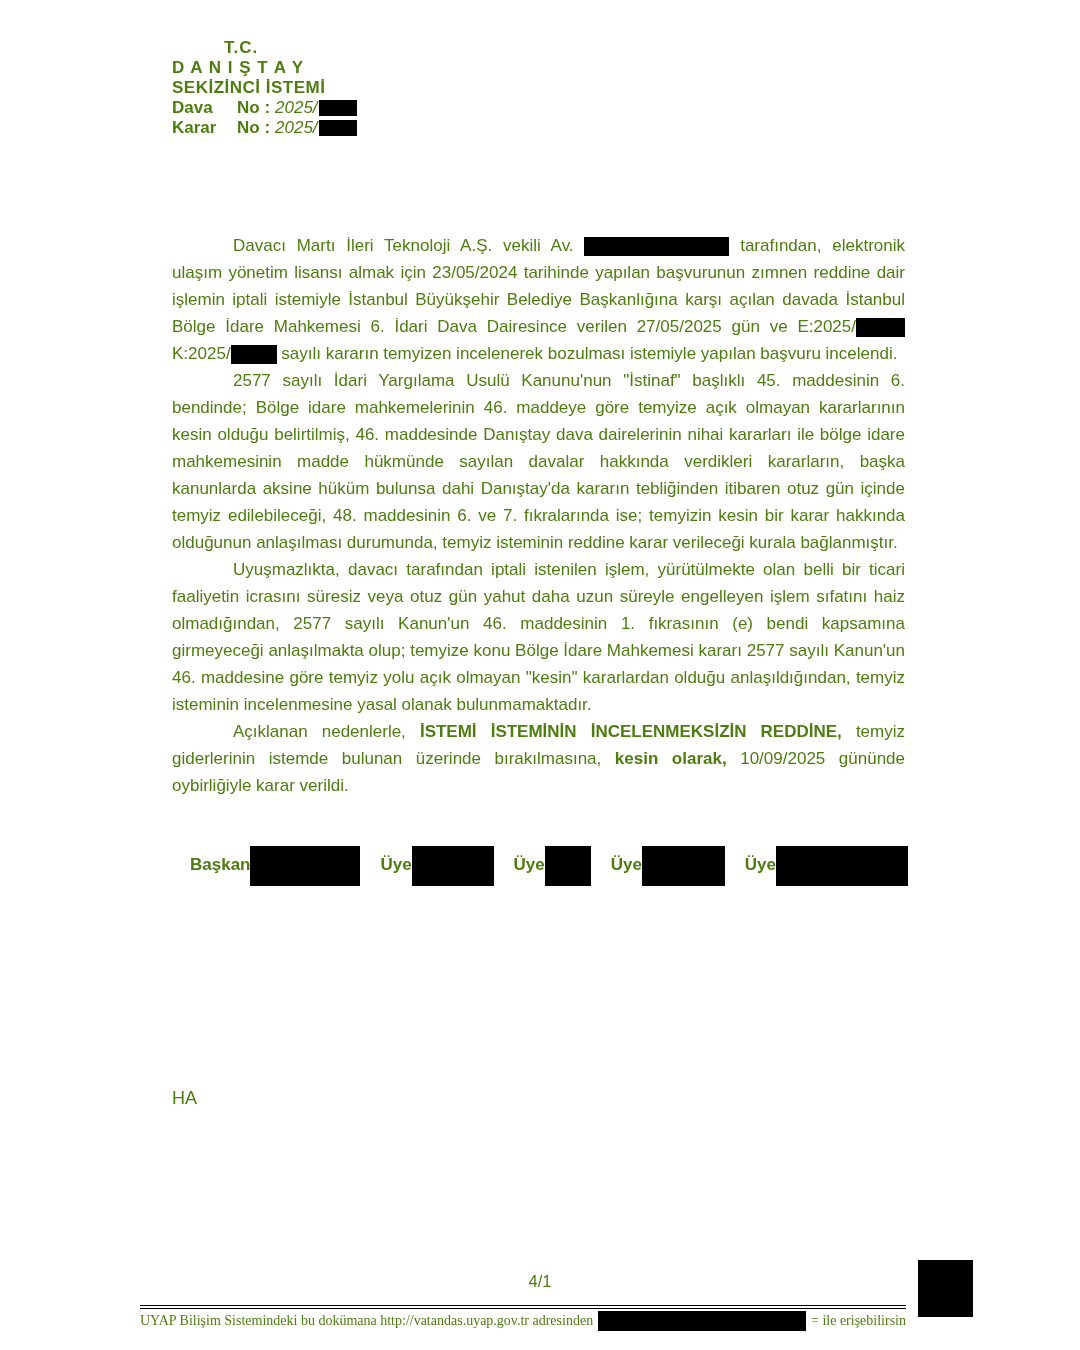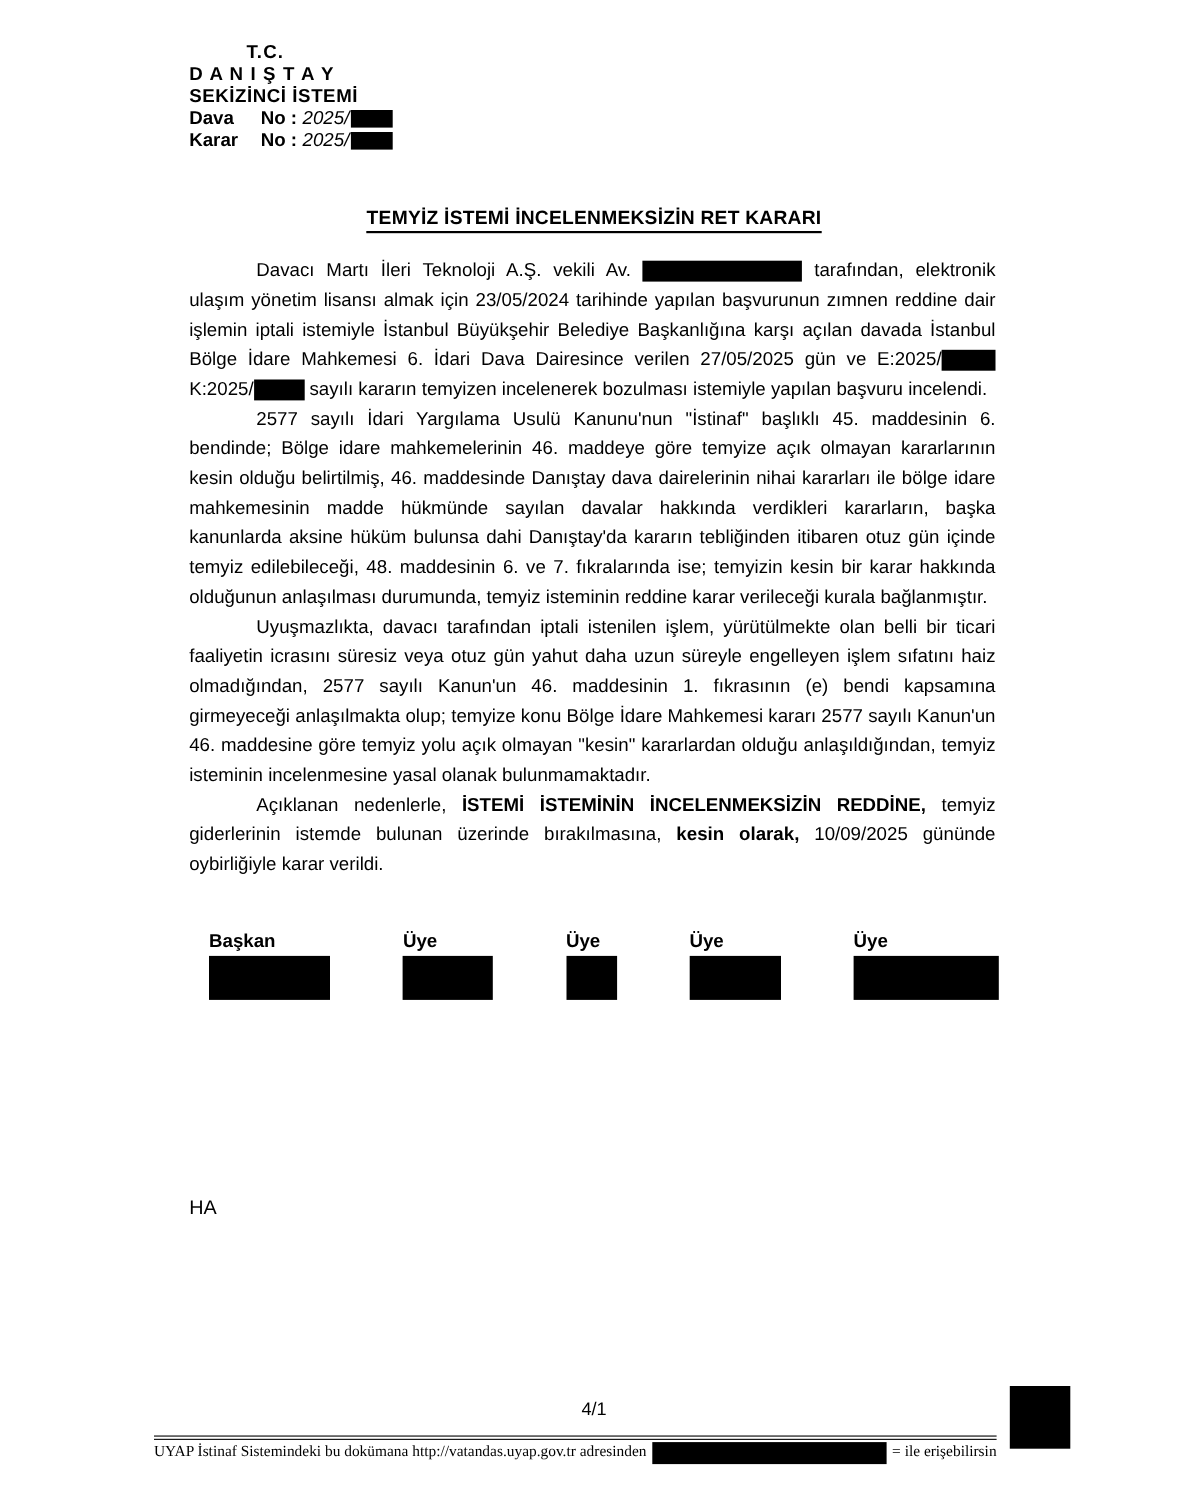--- a/index.html
+++ b/index.html
@@ -2,21 +2,21 @@
 <html><head>
 <meta charset="utf-8">
 <style>
   * { box-sizing: border-box; }
   html, body { margin: 0; padding: 0; background: #ffffff; }
   .page {
     position: relative;
     width: 1080px;
     height: 1350px;
     background: #ffffff;
-    color: #000000;
+    color: #4d7c0f;
     font-family: "Liberation Sans", sans-serif;
     overflow: hidden;
   }
 
   
   .header {
     position: absolute;
     left: 172px;
     top: 38px;
     font-weight: bold;
@@ -66,21 +66,21 @@
   
   .signatures {
     position: absolute;
     left: 190px;
     top: 846px;
     width: 718px;
     display: flex;
     justify-content: space-between;
     align-items: flex-start;
   }
-  .sig { display: flex; flex-direction: column; }
+  .sig { display: flex; align-items: center; }
   .sig-label { font-weight: bold; font-size: 17px; line-height: 19px; margin-bottom: 4px; }
   .sig-box { background: #000; height: 40px; }
 
   
   .initials {
     position: absolute;
     left: 172px;
     top: 1088px;
     font-size: 18px;
   }
@@ -139,23 +139,20 @@
       <span class="redact redact-header"></span>
     </div>
     <div class="hrow">
       <span class="hlabel">Karar</span>
       <span class="hno">No :</span>
       <span class="hval">2025/</span>
       <span class="redact redact-header"></span>
     </div>
   </div>
 
-  <div class="title">
-    <span class="underline">TEMYİZ İSTEMİ İNCELENMEKSİZİN RET KARARI</span>
-  </div>
 
   <div class="body-text">
       <p><span>Davacı Martı İleri Teknoloji A.Ş. vekili Av. </span><span class="redact" style="width: 145px; height: 19px;"></span><span> tarafından, elektronik ulaşım yönetim lisansı almak için 23/05/2024 tarihinde yapılan başvurunun zımnen reddine dair işlemin iptali istemiyle İstanbul Büyükşehir Belediye Başkanlığına karşı açılan davada İstanbul Bölge İdare Mahkemesi 6. İdari Dava Dairesince verilen 27/05/2025 gün ve E:2025/</span><span class="redact" style="width: 49px; height: 19px;"></span><span> K:2025/</span><span class="redact" style="width: 46px; height: 19px;"></span><span> sayılı kararın temyizen incelenerek bozulması istemiyle yapılan başvuru incelendi.</span></p>
       <p><span>2577 sayılı İdari Yargılama Usulü Kanunu'nun "İstinaf" başlıklı 45. maddesinin 6. bendinde; Bölge idare mahkemelerinin 46. maddeye göre temyize açık olmayan kararlarının kesin olduğu belirtilmiş, 46. maddesinde Danıştay dava dairelerinin nihai kararları ile bölge idare mahkemesinin madde hükmünde sayılan davalar hakkında verdikleri kararların, başka kanunlarda aksine hüküm bulunsa dahi Danıştay'da kararın tebliğinden itibaren otuz gün içinde temyiz edilebileceği, 48. maddesinin 6. ve 7. fıkralarında ise; temyizin kesin bir karar hakkında olduğunun anlaşılması durumunda, temyiz isteminin reddine karar verileceği kurala bağlanmıştır.</span></p>
       <p><span>Uyuşmazlıkta, davacı tarafından iptali istenilen işlem, yürütülmekte olan belli bir ticari faaliyetin icrasını süresiz veya otuz gün yahut daha uzun süreyle engelleyen işlem sıfatını haiz olmadığından, 2577 sayılı Kanun'un 46. maddesinin 1. fıkrasının (e) bendi kapsamına girmeyeceği anlaşılmakta olup; temyize konu Bölge İdare Mahkemesi kararı 2577 sayılı Kanun'un 46. maddesine göre temyiz yolu açık olmayan "kesin" kararlardan olduğu anlaşıldığından, temyiz isteminin incelenmesine yasal olanak bulunmamaktadır.</span></p>
       <p><span>Açıklanan nedenlerle, </span><span class="bold">İSTEMİ İSTEMİNİN İNCELENMEKSİZİN REDDİNE,</span><span> temyiz giderlerinin istemde bulunan üzerinde bırakılmasına, </span><span class="bold">kesin olarak,</span><span> 10/09/2025 gününde oybirliğiyle karar verildi.</span></p>
     </div>
 
   <div class="signatures">
       <div class="sig">
@@ -180,21 +177,21 @@
       </div>
     </div>
 
   <div class="initials">HA</div>
 
   <div class="page-number">4/1</div>
 
   <div class="footer">
     <div class="footer-rule"></div>
     <div class="footer-line">
-      <span>UYAP İstinaf Sistemindeki bu dokümana http://vatandas.uyap.gov.tr adresinden</span>
+      <span>UYAP Bilişim Sistemindeki bu dokümana http://vatandas.uyap.gov.tr adresinden</span>
       <span class="redact footer-redact"></span>
       <span>= ile erişebilirsin</span>
     </div>
   </div>
 
   <div class="qr-redact"></div>
 
 </div>
 
 </body></html>

